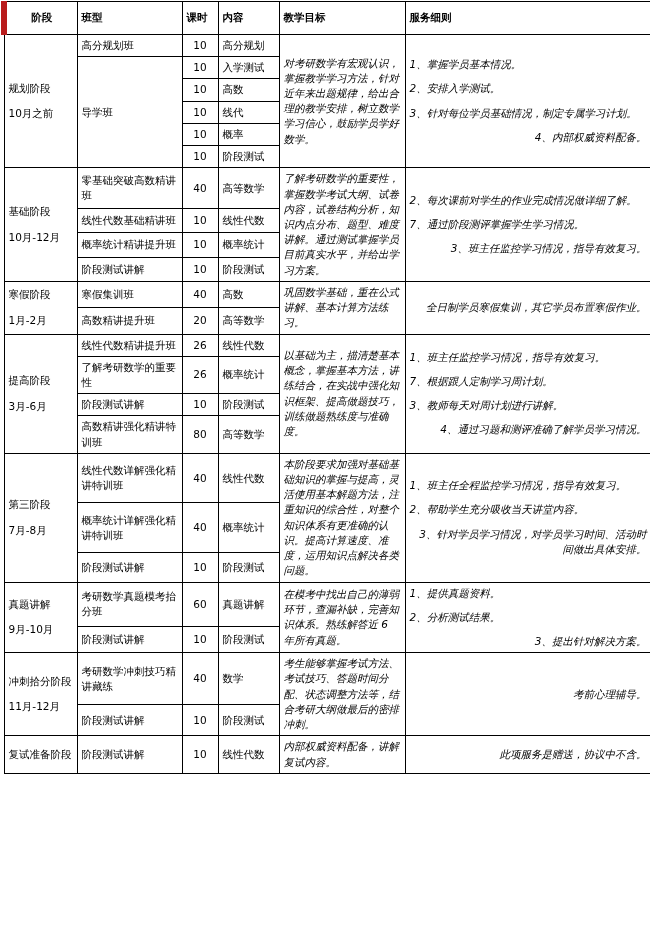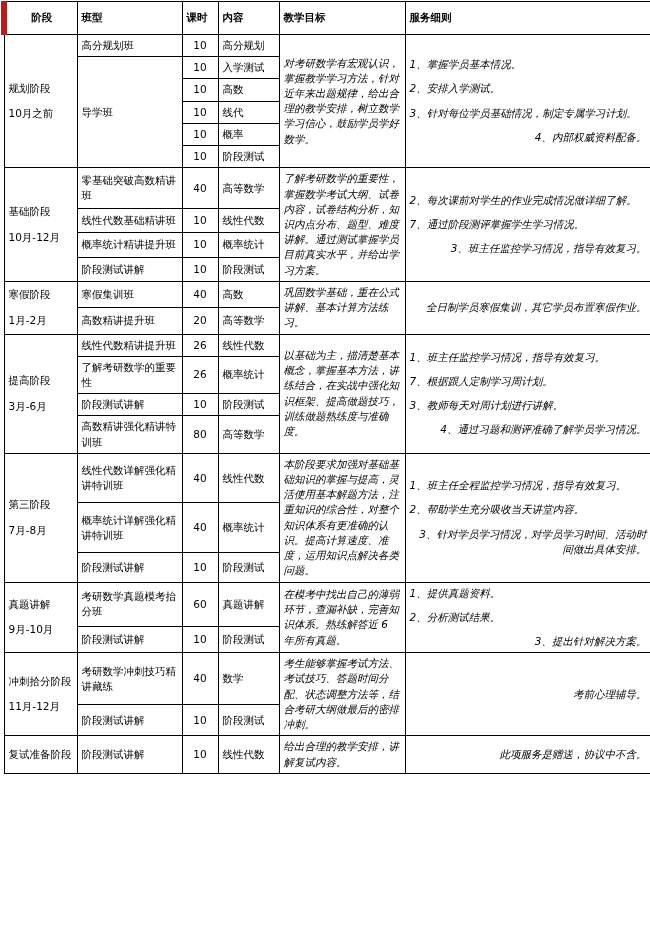--- a/index.html
+++ b/index.html
@@ -297,20 +297,20 @@
       <td>阶段测试</td>
     </tr>
 
     <tr class="thick-top">
       <td class="stage">
         <span class="line">复试准备阶段</span>
       </td>
       <td>阶段测试讲解</td>
       <td class="hours">10</td>
       <td>线性代数</td>
-      <td class="goal">给出合理的教学安排，讲解复试内容。</td>
+      <td class="goal">内部权威资料配备，讲解复试内容。</td>
       <td class="detail">
         <span class="item">此项服务是赠送，协议中不含。</span>
       </td>
     </tr>
 
   </tbody>
 </table>
 
 </body></html>

